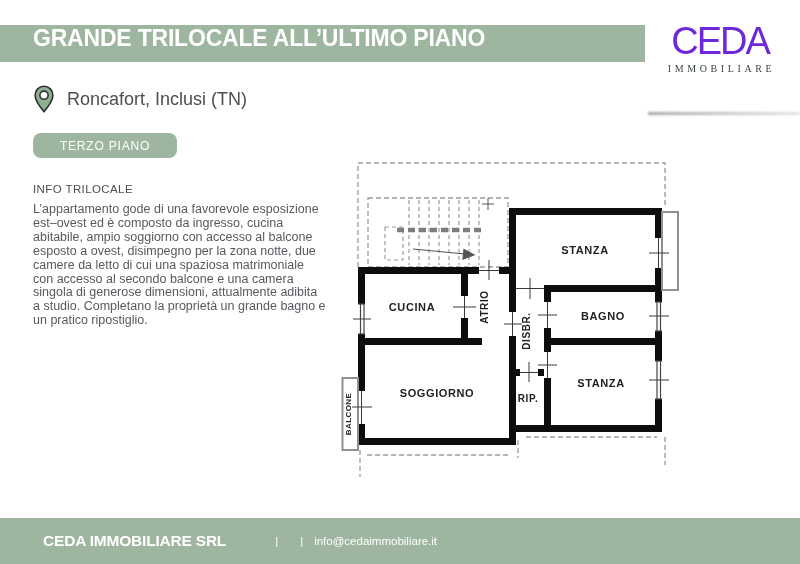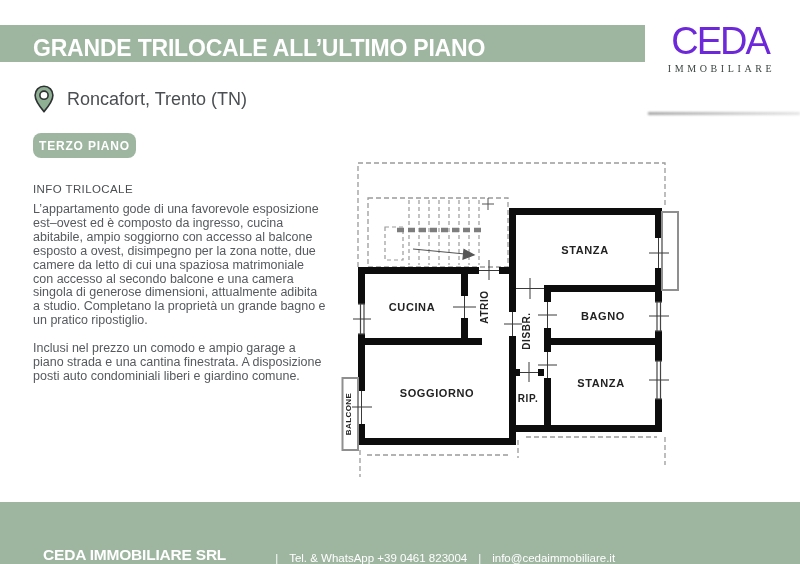--- a/index.html
+++ b/index.html
@@ -3,21 +3,21 @@
 <meta charset="utf-8">
 <style>
   html,body{margin:0;padding:0;}
   body{
     width:800px;height:564px;position:relative;overflow:hidden;
     background:#ffffff;font-family:"Liberation Sans",sans-serif;
   }
   
   .header-bar{
     position:absolute;left:0;top:25px;width:645px;height:37px;
-    background:#9eb6a0;display:flex;align-items:flex-end;
+    background:#9eb6a0;display:flex;align-items:flex-start;
     padding-left:33px;box-sizing:border-box;
   }
   .header-title{
     color:#ffffff;font-size:23px;font-weight:bold;letter-spacing:-0.2px;white-space:nowrap;
   }
   
   .logo{
     position:absolute;right:2px;top:22px;width:156px;text-align:center;
   }
   .logo-name{
@@ -34,45 +34,45 @@
     filter:blur(1px);
   }
   
   .location-row{
     position:absolute;left:34px;top:85px;height:28px;
     display:flex;align-items:center;gap:13px;
   }
   .location-text{font-size:18px;color:#4b4f52;}
   
   .floor-badge{
-    position:absolute;left:33px;top:133px;height:25px;width:103px;
+    position:absolute;left:33px;top:133px;height:25px;width:144px;
     background:#9eb6a0;border-radius:8px;display:flex;align-items:center;justify-content:center;
-    color:#fff;font-weight:bold;font-size:12px;letter-spacing:0.8px;
+    color:#fff;font-weight:normal;font-size:12px;letter-spacing:0.8px;
   }
   
   .info-heading{
     position:absolute;left:33px;top:183px;font-size:11.5px;color:#4b4f52;letter-spacing:0.4px;
   }
   .info-text{
     position:absolute;left:33px;top:203px;width:293px;
     font-size:12.5px;line-height:13.9px;color:#565a5e;
   }
   .info-text p{margin:0 0 14px 0;}
   
   .floorplan{position:absolute;left:341px;top:150px;width:352px;height:330px;}
   .room-label{
     font-family:"Liberation Sans",sans-serif;font-weight:bold;
     fill:#222222;font-size:11px;letter-spacing:0.6px;
   }
   .room-label.small{font-size:10px;}
   .room-label.tiny{font-size:8px;letter-spacing:0.4px;}
   
   .footer-bar{
-    position:absolute;left:0;bottom:0;width:800px;height:62px;
-    background:#9eb6a0;display:flex;align-items:flex-end;
+    position:absolute;left:0;bottom:0;width:800px;height:46px;
+    background:#9eb6a0;display:flex;align-items:center;
     padding:0 24px 0 43px;box-sizing:border-box;color:#ffffff;white-space:nowrap;
   }
   .footer-company{font-size:15.5px;font-weight:bold;letter-spacing:-0.2px;margin-right:38px;}
   .footer-info{font-size:11.5px;display:flex;align-items:center;}
   .footer-info span{display:inline-block;}
   .footer-sep{margin:0 11px;opacity:0.95;}
 </style>
 </head>
 <body>
 
@@ -84,31 +84,30 @@
   <div class="logo-name">CEDA</div>
   <div class="logo-sub">IMMOBILIARE</div>
 </div>
 <div class="logo-shadow"></div>
 
 <div class="location-row">
   <svg width="20" height="28" viewBox="0 0 20 28">
     <path d="M10,1.2 C4.9,1.2 1.1,5.2 1.1,10.3 C1.1,16.4 10,26.6 10,26.6 C10,26.6 18.9,16.4 18.9,10.3 C18.9,5.2 15.1,1.2 10,1.2 Z" fill="#8fb092" stroke="#2e3234" stroke-width="1.6"></path>
     <circle cx="10" cy="10.2" r="4.1" fill="#ffffff" stroke="#2e3234" stroke-width="1.6"></circle>
   </svg>
-  <span class="location-text">Roncafort, Trento (TN)</span>
+  <span class="location-text">Roncafort, Inclusi (TN)</span>
 </div>
 
 <div class="floor-badge">
   <span>TERZO PIANO</span>
 </div>
 
 <div class="info-heading">INFO TRILOCALE</div>
 <div class="info-text">
   <p>L’appartamento gode di una favorevole esposizione est–ovest ed è composto da ingresso, cucina abitabile, ampio soggiorno con accesso al balcone esposto a ovest, disimpegno per la zona notte, due camere da letto di cui una spaziosa matrimoniale con accesso al secondo balcone e una camera singola di generose dimensioni, attualmente adibita a studio. Completano la proprietà un grande bagno e un pratico ripostiglio.</p>
-  <p>Inclusi nel prezzo un comodo e ampio garage a piano strada e una cantina finestrata. A disposizione posti auto condominiali liberi e giardino comune.</p>
 </div>
 
 <div class="floorplan">
 <svg width="352" height="330" viewBox="0 0 352 330">
 
   <g fill="none" stroke="#9b9b9b" stroke-width="1.3" stroke-dasharray="5 3">
     <path d="M17,117 L17,13 L324,13 L324,58"></path>
     <path d="M324,287 L324,315"></path>
     <path d="M185,287 L316,287"></path>
     <path d="M177,290 L177,308"></path>
@@ -225,18 +224,17 @@
     <text class="room-label" x="260" y="237">STANZA</text>
     <text class="room-label tiny" x="9.5" y="264" transform="rotate(-90 9.5 264)">BALCONE</text>
   </g>
 </svg>
 </div>
 
 <div class="footer-bar">
   <span class="footer-company">CEDA IMMOBILIARE SRL</span>
   <span class="footer-info">
     <span class="footer-sep">|</span>
-    <span>Tel. &amp; WhatsApp +39 0461 823004</span>
     <span class="footer-sep">|</span>
     <span>info@cedaimmobiliare.it</span>
 
   </span>
 </div>
 
 </body></html>

